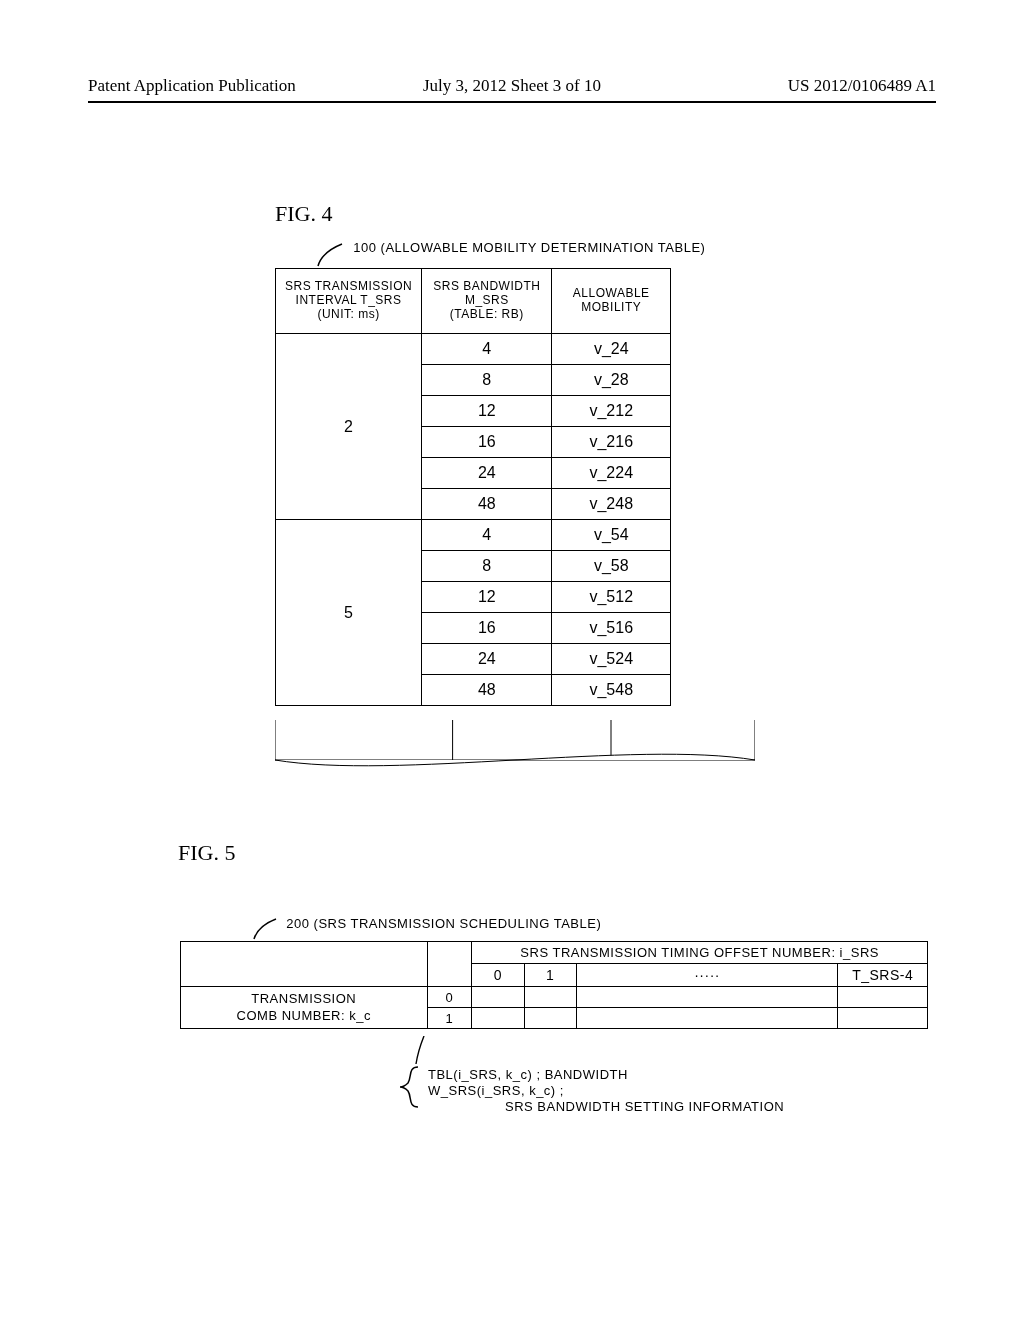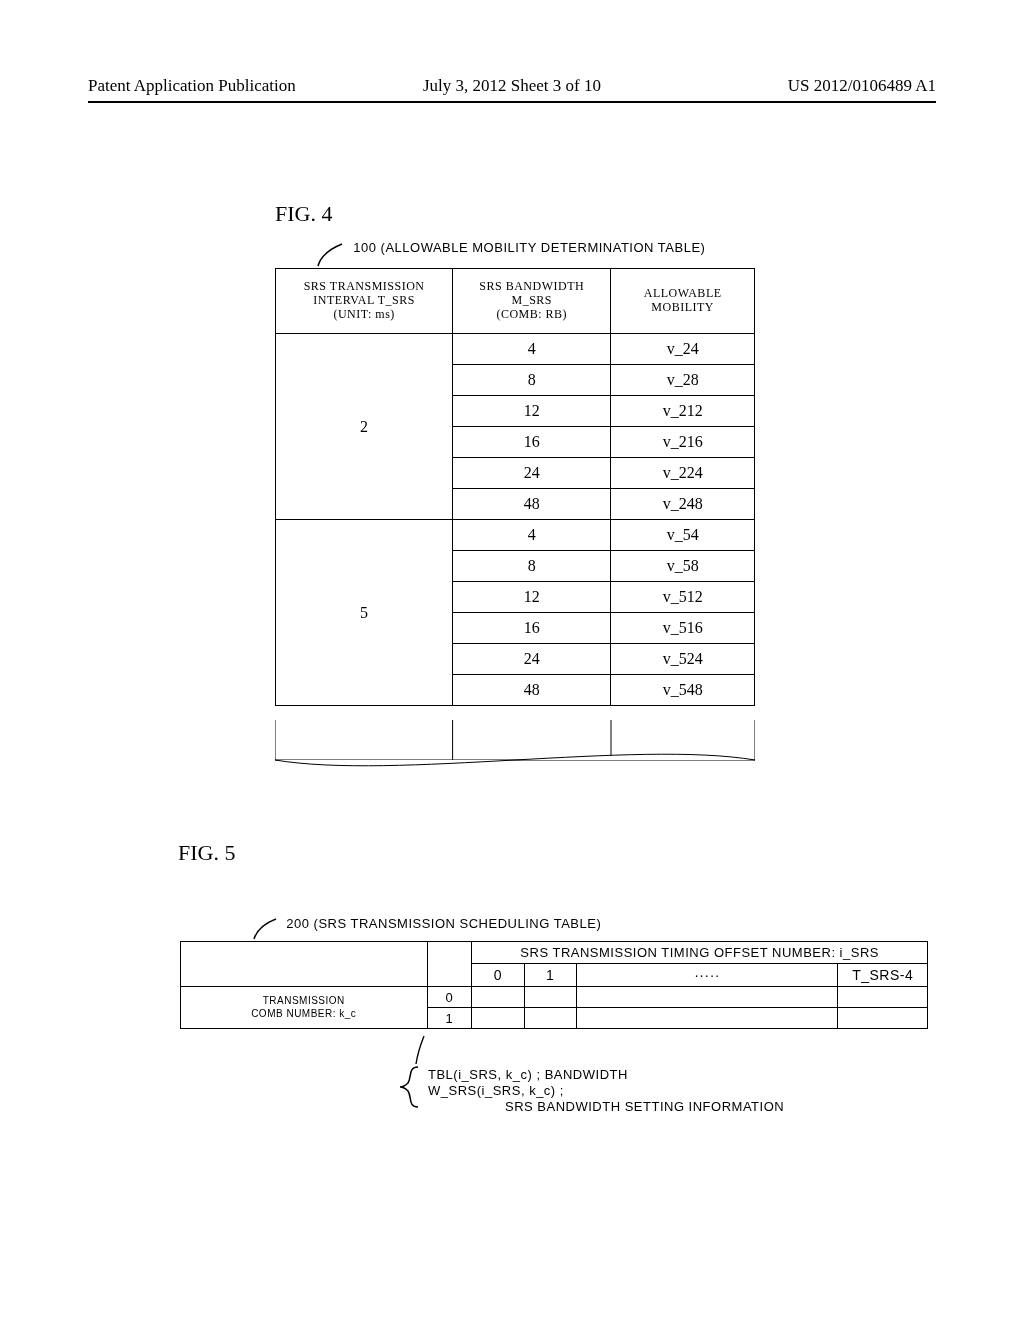--- a/index.html
+++ b/index.html
@@ -61,22 +61,22 @@
   
   #fig4-label { top: 201px; left: 275px; }
   #fig4-table-label { top: 225px; left: 345px; }
   #fig4-pointer { position: absolute; top: 242px; left: 316px; width: 30px; height: 26px; }
   #fig4-pointer svg { width: 100%; height: 100%; }
 
   .table4-wrap {
     position: absolute;
     top: 268px;
     left: 275px;
-    width: 480px;
-    font-family: Liberation Serif, serif;
+    width: 396px;
+    font-family: Liberation Sans, sans-serif;
     font-size: 14px;
     border-radius: 15px;
   }
   table.t4 {
     border-collapse: collapse;
     width: 100%;
   }
   table.t4 th, table.t4 td {
     border: 1px solid #000;
     text-align: center;
@@ -127,21 +127,21 @@
   }
   table.t5 th, table.t5 td {
     border: 1px solid #000;
     text-align: center;
     vertical-align: middle;
     font-weight: normal;
     font-size: 13px;
     letter-spacing: 0.5px;
   }
   table.t5 .row-label {
-    font-size: 10px;
+    font-size: 13px;
     line-height: 1.25;
     padding: 4px;
   }
   table.t5 .num-row td {
     font-size: 14px;
     padding: 3px 0;
   }
   table.t5 .thin td { height: 18px; }
 
   .brace-wrap {
@@ -199,21 +199,21 @@
     <thead>
       <tr>
         <th style="width:37%">
             <span style="white-space:pre-line;display:block">SRS TRANSMISSION
 INTERVAL T_SRS
 (UNIT: ms)</span>
           </th>
         <th style="width:33%">
             <span style="white-space:pre-line;display:block">SRS BANDWIDTH
 M_SRS
-(COMB: RB)</span>
+(TABLE: RB)</span>
           </th>
         <th style="width:30%">
             <span style="white-space:pre-line;display:block">ALLOWABLE
 MOBILITY</span>
           </th>
       </tr>
     </thead>
     <tbody id="t4-body">
         <tr>
           <td rowspan="6" class="interval">2</td>

